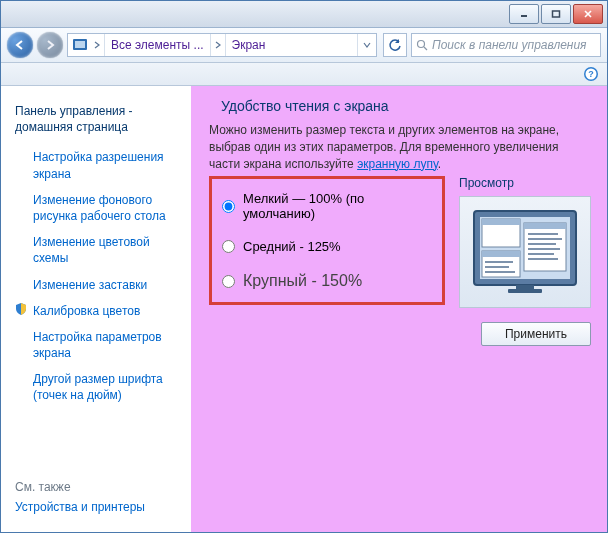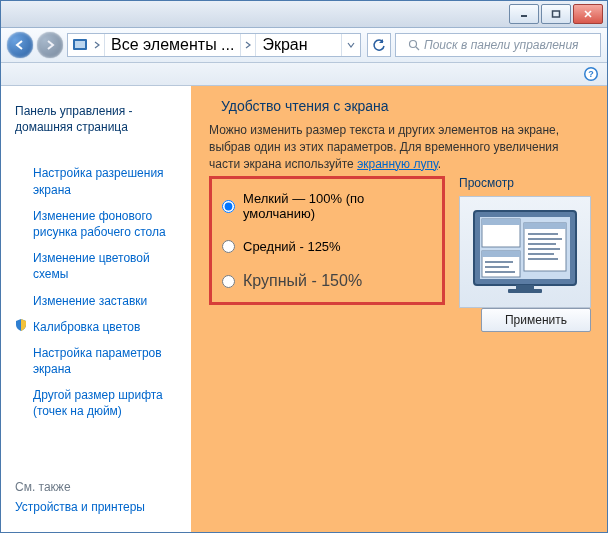--- a/index.html
+++ b/index.html
@@ -9,53 +9,53 @@
   .wbtns{display:flex;gap:2px}
   .wbtn{width:28px;height:18px;border:1px solid #6f8aa9;border-radius:2px;background:linear-gradient(#f7fbff,#d7e3f1);display:flex;align-items:center;justify-content:center;cursor:default}
   .wbtn.close{background:linear-gradient(#f5a9a0,#d9584c);border-color:#a33f38;color:#fff}
   .wbtn svg{display:block}
   
   .navbar{height:34px;background:linear-gradient(#f8fbff,#e6eef7);border-bottom:1px solid #b7c7da;display:flex;align-items:center;gap:4px;padding:0 6px}
   .navround{width:26px;height:26px;border-radius:50%;background:radial-gradient(circle at 30% 30%,#6aa2e0,#2a5fa0);box-shadow:inset 0 0 3px rgba(255,255,255,.6),0 0 1px #3b6ea7;display:flex;align-items:center;justify-content:center;color:#fff}
   .navround.disabled{filter:grayscale(60%) opacity(.7)}
   .crumb{flex:1;display:flex;align-items:center;height:22px;border:1px solid #a9bdd6;background:#fff}
   .crumb-icon{width:20px;height:20px;display:flex;align-items:center;justify-content:center;margin-left:2px}
-  .crumb-seg{padding:0 6px;border-right:1px solid #d6e0ec;height:100%;display:flex;align-items:center;color:#000000;font-size:16px;white-space:nowrap}
+  .crumb-seg{padding:0 6px;border-right:1px solid #d6e0ec;height:100%;display:flex;align-items:center;color:#4c1d95;font-size:12px;white-space:nowrap}
   .crumb-arrow{width:14px;display:flex;align-items:center;justify-content:center;border-right:1px solid #d6e0ec;height:100%;color:#5b7597}
   .crumb-drop{width:18px;display:flex;align-items:center;justify-content:center;border-left:1px solid #d6e0ec;height:100%;color:#5b7597}
   .refresh{width:22px;height:22px;border:1px solid #a9bdd6;background:#fff;display:flex;align-items:center;justify-content:center;color:#2a5fa0;margin-left:2px}
-  .search{width:180px;height:22px;border:1px solid #a9bdd6;background:#fff;display:flex;align-items:center;padding:0 12px;color:#8a98a8;font-style:italic}
+  .search{width:180px;height:22px;border:1px solid #a9bdd6;background:#fff;display:flex;align-items:center;padding:0 4px;color:#8a98a8;font-style:italic}
   .search svg{margin-right:4px;flex:none}
   
   .strip{height:22px;background:linear-gradient(#eff4fa,#e3ebf4);border-bottom:1px solid #b7c7da;display:flex;align-items:center;justify-content:flex-end;padding-right:8px}
   .help{display:flex;align-items:center;justify-content:center;width:16px;height:16px}
   
-  .body{flex:1;display:flex;overflow:hidden;background:#fdba74}
+  .body{flex:1;display:flex;overflow:hidden;background:#f0abfc}
   .side{width:190px;border-right:none;background:#fff;padding:12px 10px 12px 14px;box-sizing:border-box;display:flex;flex-direction:column;gap:0}
   .side a{color:#0066cc;text-decoration:none;display:block;line-height:1.35;padding:5px 0}
   .side .home{color:#083a6e;font-weight:400}
-  .side .group{margin-top:20px}
+  .side .group{margin-top:4px}
   .side .item{display:flex;align-items:flex-start;gap:6px}
   .side .bullet{flex:none;width:12px;height:12px;margin-top:5px;display:flex;align-items:center;justify-content:center}
   .spacer{flex:1}
   .seealso-label{color:#6d7a88;margin-top:4px}
   .main{flex:1;padding:12px 16px 12px 18px;box-sizing:border-box;display:flex;flex-direction:column;overflow:hidden}
   h1{font-size:14px;color:#083a6e;margin:0 0 8px 12px;font-weight:400}
   .desc{color:#333;line-height:1.4;margin-bottom:4px}
   .desc a{color:#0066cc;text-decoration:underline}
   .opts-row{display:flex;gap:14px;align-items:flex-start}
   .opts{border:3px solid #d63f3a;box-sizing:border-box;width:244px;padding:12px 10px;display:flex;flex-direction:column;gap:18px;font-size:13px}
   .radio{display:flex;gap:8px;align-items:center}
   .radio input{margin:0}
   .radio label{cursor:default}
   .radio.big label{font-size:16px;color:#444}
   .preview{flex:1}
   .fieldset-label{color:#083a6e;margin-bottom:6px;display:block;font-size:12px}
   .preview-box{width:130px;height:110px;border:1px solid #b9c6d6;background:linear-gradient(#eef3f9,#dde7f2);display:flex;align-items:center;justify-content:center}
-  .btnrow{display:flex;justify-content:flex-end;}
+  .btnrow{display:flex;justify-content:flex-end;margin-top:14px}
   .btn{min-width:88px;height:22px;border:1px solid #8a9ab0;background:linear-gradient(#fcfdff,#e6edf6);border-radius:2px;display:flex;align-items:center;justify-content:center;padding:0 10px;color:#222;cursor:default}
   
   .mon{display:block}
 </style>
 </head>
 <body>
 
 <div class="frame">
 
   <div class="titlebar">

